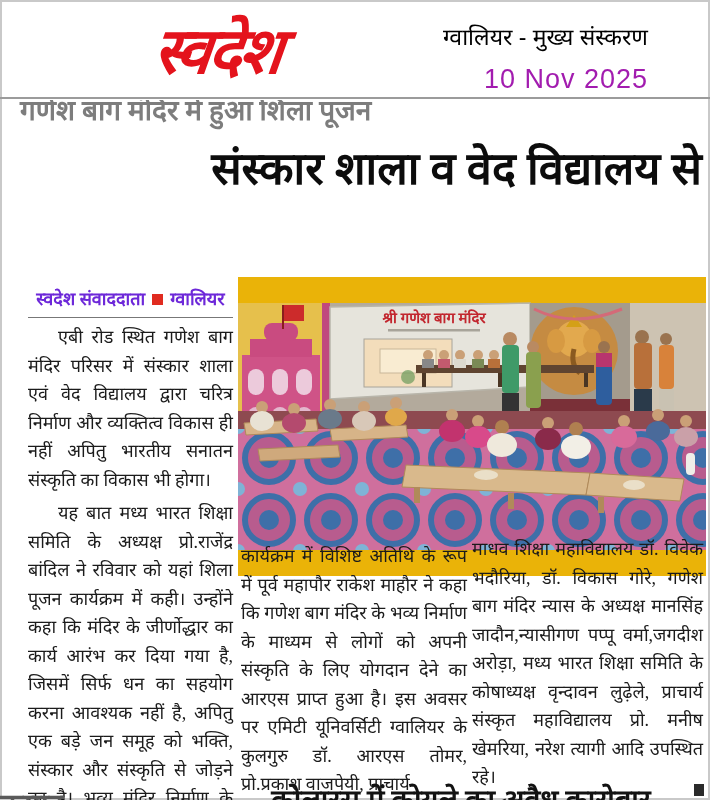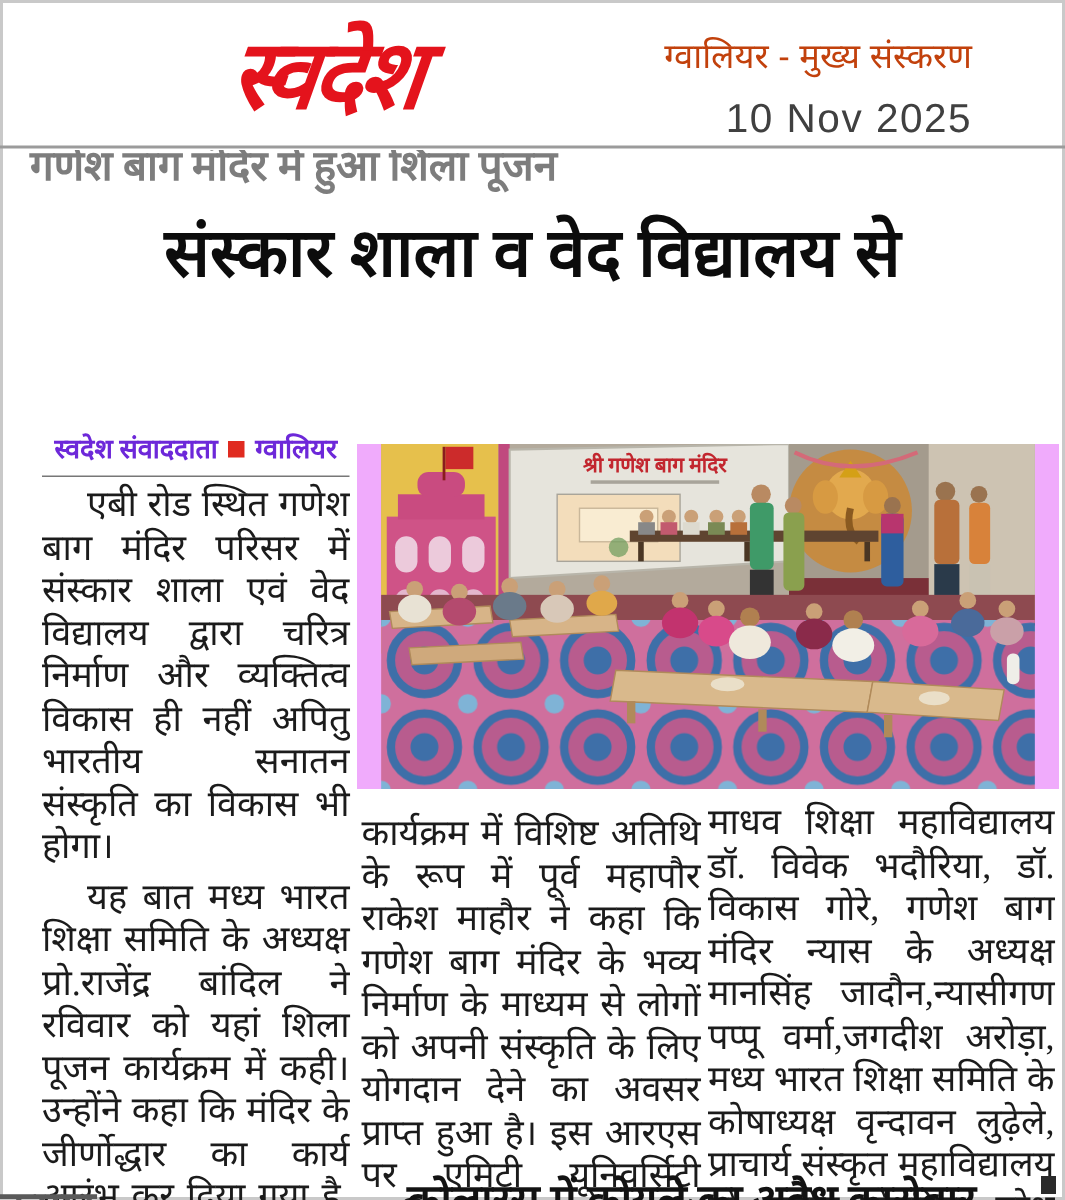--- a/index.html
+++ b/index.html
@@ -11,48 +11,48 @@
   
   .logo {
     position:absolute; left:82px; top:6px; width:270px;
     font-family:"DejaVu Sans","Liberation Sans",sans-serif;
     font-size:64px; font-weight:bold; font-style:italic;
     color:#e4131c; transform:skewX(-6deg); letter-spacing:-3px;
     text-align:center; line-height:90px; white-space:nowrap;
   }
   .mast-right { position:absolute; right:62px; top:20px; text-align:right;
     font-family:"Liberation Sans","DejaVu Sans",sans-serif; }
-  .edition { font-size:23px; color:#c2410c; margin-bottom:12px; }
-  .date    { font-size:27px; color:#404040; letter-spacing:1px; }
+  .edition { font-size:23px; color:#000000; margin-bottom:12px; }
+  .date    { font-size:27px; color:#a21caf; letter-spacing:1px; }
   .mast-rule { position:absolute; top:97px; left:0; right:0; height:2px; background:#9b9b9b; }
 
   
   .strip-clip { position:absolute; top:100px; left:0; right:0; height:30px; overflow:hidden; text-align:left;padding-left:20px; }
   .strip-text { font-size:28px; font-weight:bold; color:#7d7d7d; margin-top:-10px; white-space:nowrap; }
 
   
   .headline {
     position:absolute; top:140px; left:8px; right:8px; margin:0;
-    text-align:center; font-size:45px; line-height:1.30; font-weight:800; color:#0c0c0c;
+    text-align:right; font-size:45px; line-height:1.30; font-weight:800; color:#0c0c0c;
   }
 
   
   .col-left  { position:absolute; left:28px;  top:286px; width:205px; }
   .col-mid   { position:absolute; left:241px; top:537px; width:226px; }
   .col-right { position:absolute; left:472px; top:530px; width:231px; }
   .byline {
     text-align:center; font-weight:bold; font-size:18px; color:#6d28d9;
     padding-bottom:7px; border-bottom:1.5px solid #777; white-space:nowrap;
   }
   .byline .sq { display:inline-block; width:11px; height:11px; background:#e02b20; margin:0 7px 2px; vertical-align:middle; }
-  .body-p { font-size:24px; line-height:28.5px; text-align:justify; margin:5px 0 0; color:#1b1b1b; }
+  .body-p { font-size:18px; line-height:28.5px; text-align:justify; margin:5px 0 0; color:#1b1b1b; }
   .indent { text-indent:30px; }
 
   
-  .photo { position:absolute; left:238px; top:296px; width:468px; height:230px; background:#f0abfc; }
+  .photo { position:absolute; left:238px; top:277px; width:468px; height:299px; background:#eab308; }
   .photo svg { display:block; width:100%; height:100%; }
 
   
   .bottom-head-clip { position:absolute; left:230px; width:462px; top:779px; height:21px; overflow:hidden; text-align:center; }
   .bottom-head { font-size:29px; font-weight:bold; color:#121212; white-space:nowrap; }
   .bottom-left-clip { position:absolute; left:0; top:786px; width:220px; height:14px; overflow:hidden; }
   .bottom-left-text { font-size:30px; font-weight:bold; color:#5a5a5a; margin-top:-3px; white-space:nowrap; }
   .edge-mark { position:absolute; right:6px; top:784px; width:10px; height:12px; background:#2a2a2a; }
 </style>
 </head>
@@ -217,21 +217,21 @@
           <ellipse cx="386" cy="134" rx="13" ry="11" fill="#d86a9a"></ellipse>
         <circle cx="420" cy="112" r="6" fill="#caa077"></circle>
           <ellipse cx="420" cy="128" rx="12" ry="10" fill="#4a6a9a"></ellipse>
         <circle cx="448" cy="118" r="6" fill="#caa077"></circle>
           <ellipse cx="448" cy="134" rx="12" ry="10" fill="#caa0a8"></ellipse>
       </g>
     </svg>
   </div>
 
   <div class="col-mid">
-    <p class="body-p">कार्यक्रम में विशिष्ट अतिथि के रूप में पूर्व महापौर राकेश माहौर ने कहा कि गणेश बाग मंदिर के भव्य निर्माण के माध्यम से लोगों को अपनी संस्कृति के लिए योगदान देने का अवसर प्राप्त हुआ है। इस आरएस पर एमिटी यूनिवर्सिटी ग्वालियर के कुलगुरु डॉ. आरएस तोमर, प्रो.प्रकाश वाजपेयी, प्राचार्य</p>
+    <p class="body-p">कार्यक्रम में विशिष्ट अतिथि के रूप में पूर्व महापौर राकेश माहौर ने कहा कि गणेश बाग मंदिर के भव्य निर्माण के माध्यम से लोगों को अपनी संस्कृति के लिए योगदान देने का आरएस प्राप्त हुआ है। इस अवसर पर एमिटी यूनिवर्सिटी ग्वालियर के कुलगुरु डॉ. आरएस तोमर, प्रो.प्रकाश वाजपेयी, प्राचार्य</p>
   </div>
   <div class="col-right">
     <p class="body-p">माधव शिक्षा महाविद्यालय डॉ. विवेक भदौरिया, डॉ. विकास गोरे, गणेश बाग मंदिर न्यास के अध्यक्ष मानसिंह जादौन,न्यासीगण पप्पू वर्मा,जगदीश अरोड़ा, मध्य भारत शिक्षा समिति के कोषाध्यक्ष वृन्दावन लुढ़ेले, प्राचार्य संस्कृत महाविद्यालय प्रो. मनीष खेमरिया, नरेश त्यागी आदि उपस्थित रहे।</p>
   </div>
 
   <div class="bottom-left-clip">
     <div class="bottom-left-text">क्रमाट</div>
   </div>
   <div class="bottom-head-clip">
     <div class="bottom-head">कोलारस में कोयले का अवैध कारोबार</div>

